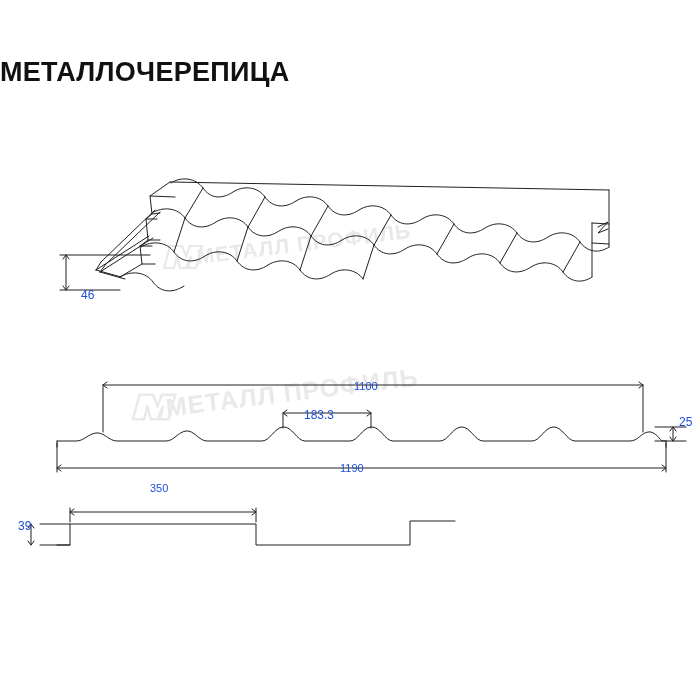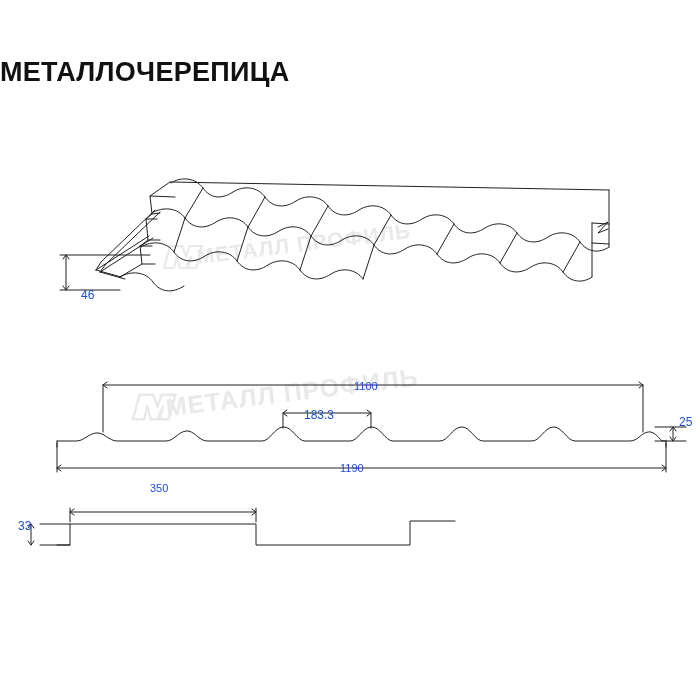--- a/index.html
+++ b/index.html
@@ -233,15 +233,15 @@
   </svg>
 
   <div class="dim-label" style="left:81px; top:288px;">46</div>
 
   <div class="dim-label big" style="left:354px; top:380px;">1100</div>
   <div class="dim-label" style="left:304px; top:408px;">183.3</div>
   <div class="dim-label" style="left:679px; top:415px;text-align:right;">25</div>
   <div class="dim-label big" style="left:340px; top:462px;">1190</div>
 
   <div class="dim-label big" style="left:150px; top:482px;">350</div>
-  <div class="dim-label" style="left:18px; top:519px;">33</div>
+  <div class="dim-label" style="left:18px; top:519px;">39</div>
 
 </div>
 
 </body></html>

